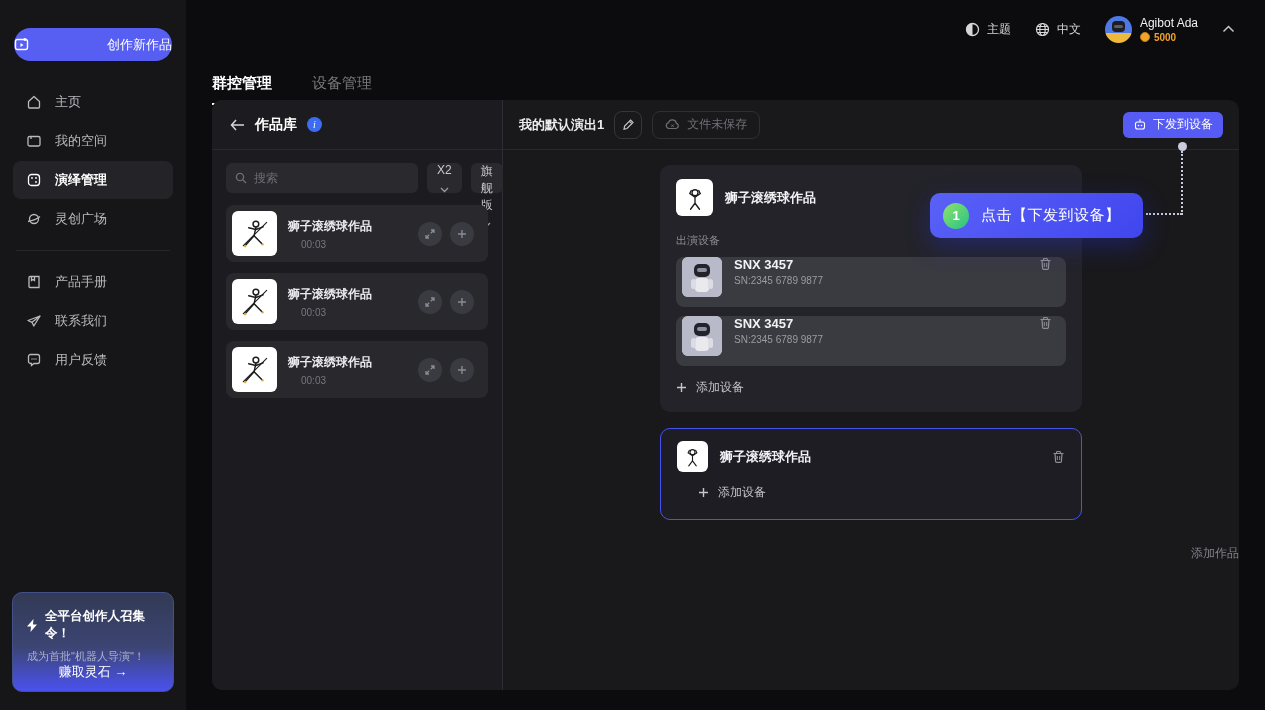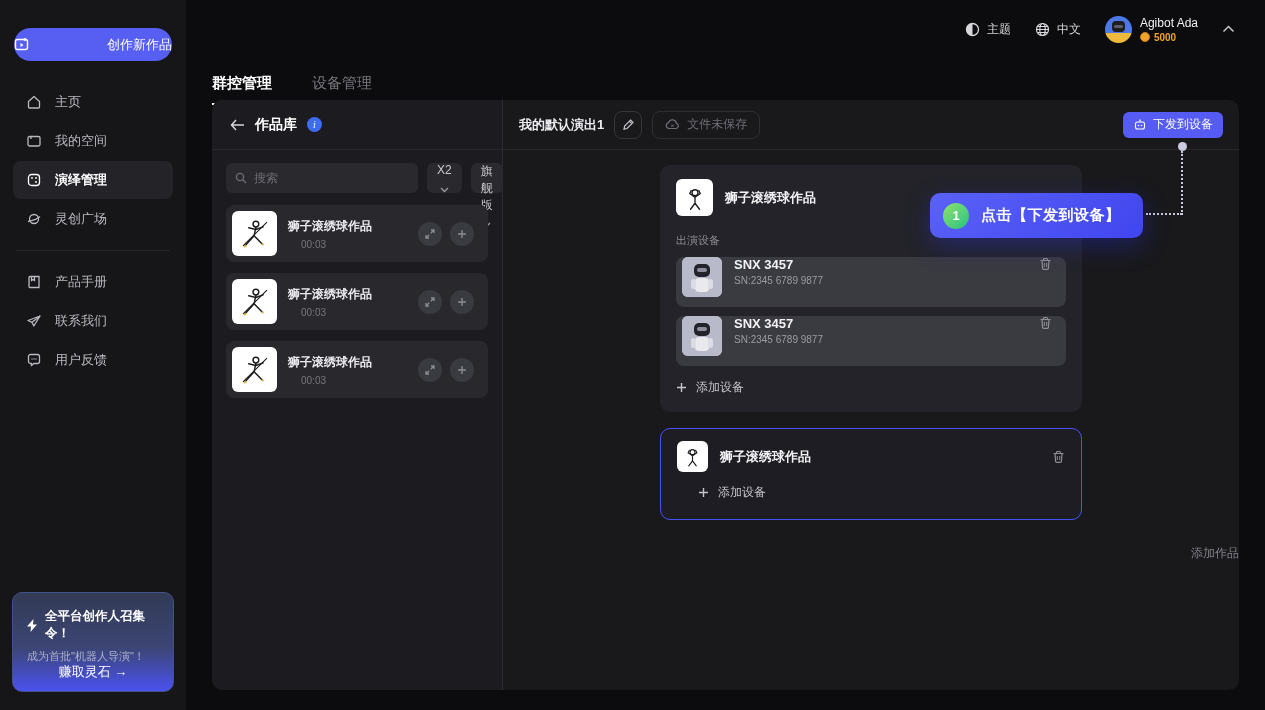--- a/index.html
+++ b/index.html
@@ -106,21 +106,21 @@
   .play-card.selected .add-line { margin:12px 0 2px 21px; }
   .add-work { text-align:right; margin-top:25px; color:#82828b; font-size:12px; cursor:pointer; }
 
   
   .guide-tip { position:absolute; left:930px; top:193px; width:213px; height:45px; border-radius:10px;
     background:linear-gradient(135deg,#5a61f7 0%,#4046ee 100%); box-shadow:0 8px 24px rgba(40,50,220,.35);
     display:flex; align-items:center; gap:12px; padding:0 13px; z-index:50; cursor:pointer; }
   .step-dot { width:26px; height:26px; border-radius:50%; flex:none;
     background:linear-gradient(135deg,#8ee26a 0%,#27c285 100%);
     display:flex; align-items:center; justify-content:center; color:#fff; font-size:13px; font-weight:bold; }
-  .tip-text { color:#fff; font-size:15px; font-weight:bold; letter-spacing:.5px; white-space:nowrap; }
+  .tip-text { color:#fff; font-size:15px; font-weight:normal; letter-spacing:.5px; white-space:nowrap; }
   .conn-dot { position:absolute; left:1178px; top:142px; width:9px; height:9px; border-radius:50%; background:#cbcbe0; z-index:40; }
   .conn-v { position:absolute; left:1181px; top:151px; height:64px; width:0; border-left:2px dotted #c9c9da; z-index:40; }
   .conn-h { position:absolute; left:1146px; top:213px; width:36px; height:0; border-top:2px dotted #c9c9da; z-index:40; }
 </style>
 </head>
 <body>
 
 <div class="sidebar">
 
   <div class="create-btn">

